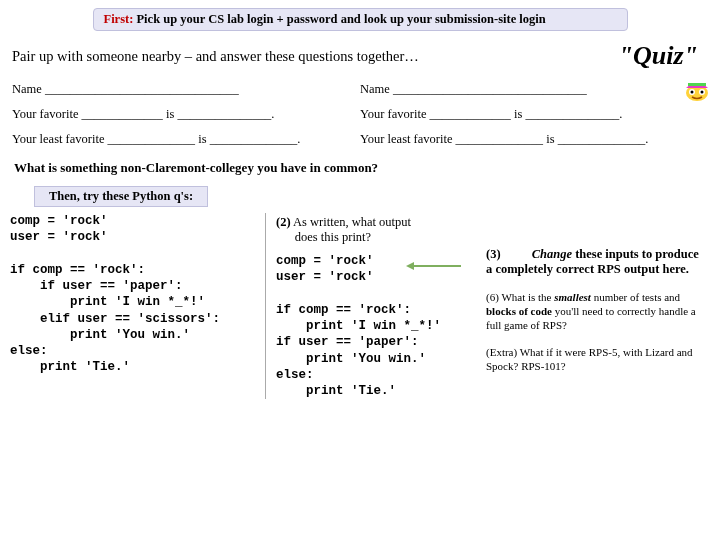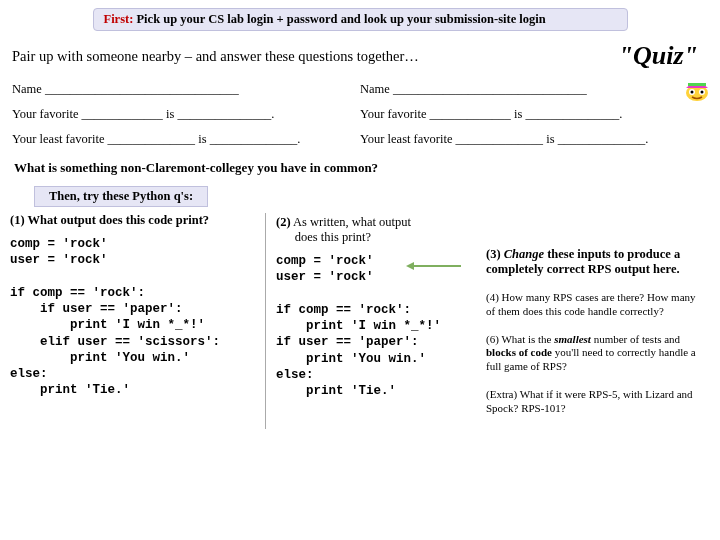--- a/index.html
+++ b/index.html
@@ -85,21 +85,21 @@
   .qtext-0 { font-size: 12.5px; font-weight: bold; margin-bottom: 10px; }
   pre.code {
     font-family: 'Courier New', monospace;
     font-size: 12.5px;
     font-weight: bold;
     line-height: 1.3;
     white-space: pre;
   }
   .side-q-bold { font-size: 12.5px; font-weight: bold; margin-bottom: 14px; }
   .side-q-sm { font-size: 11px; margin-bottom: 14px; line-height: 1.25; }
-  .italic { font-style: italic; }
+  .italic { font-style: italic; margin-left: 28px; }
   .arrow-svg {
     position: absolute;
     left: 140px;
     top: 47px;
     width: 60px;
     height: 12px;
   }
   .col-mid .padtop { padding-top: 2px; }
 </style>
 </head>
@@ -140,21 +140,20 @@
   </div>
 </div>
 
 <div class="common-q">What is something non-Claremont-collegey you have in common?</div>
 
 <div class="then-pill">Then, try these Python q's:</div>
 
 <div class="cols">
 
   <div class="col-left">
-    <div class="qtext">(1) What output does this code print?</div>
     <pre class="code">comp = 'rock'
 user = 'rock'
 
 if comp == 'rock':
     if user == 'paper':
         print 'I win *_*!'
     elif user == 'scissors':
         print 'You win.'
 else:
     print 'Tie.'</pre>
@@ -178,21 +177,20 @@
       <line x1="5" y1="6" x2="55" y2="6" stroke="#7faf5f" stroke-width="2"></line>
       <polygon points="0,6 8,2 8,10" fill="#7faf5f"></polygon>
     </svg>
   </div>
 
   <div class="col-right">
     <div style="height:34px"></div>
     <div class="side-q-bold">
       <span>(3) </span><span class="italic">Change</span><span> these inputs to produce a completely correct RPS output here.</span>
     </div>
-    <div class="side-q-sm">(4) How many RPS cases are there? How many of them does this code handle correctly?</div>
     <div class="side-q-sm">
       <span>(6) What is the </span><b><i>smallest</i></b><span> number of tests and </span><b>blocks of code</b><span> you'll need to correctly handle a full game of RPS?</span>
     </div>
     <div class="side-q-sm">(Extra) What if it were RPS-5, with Lizard and Spock? RPS-101?</div>
   </div>
 
 </div>
 
 
 

